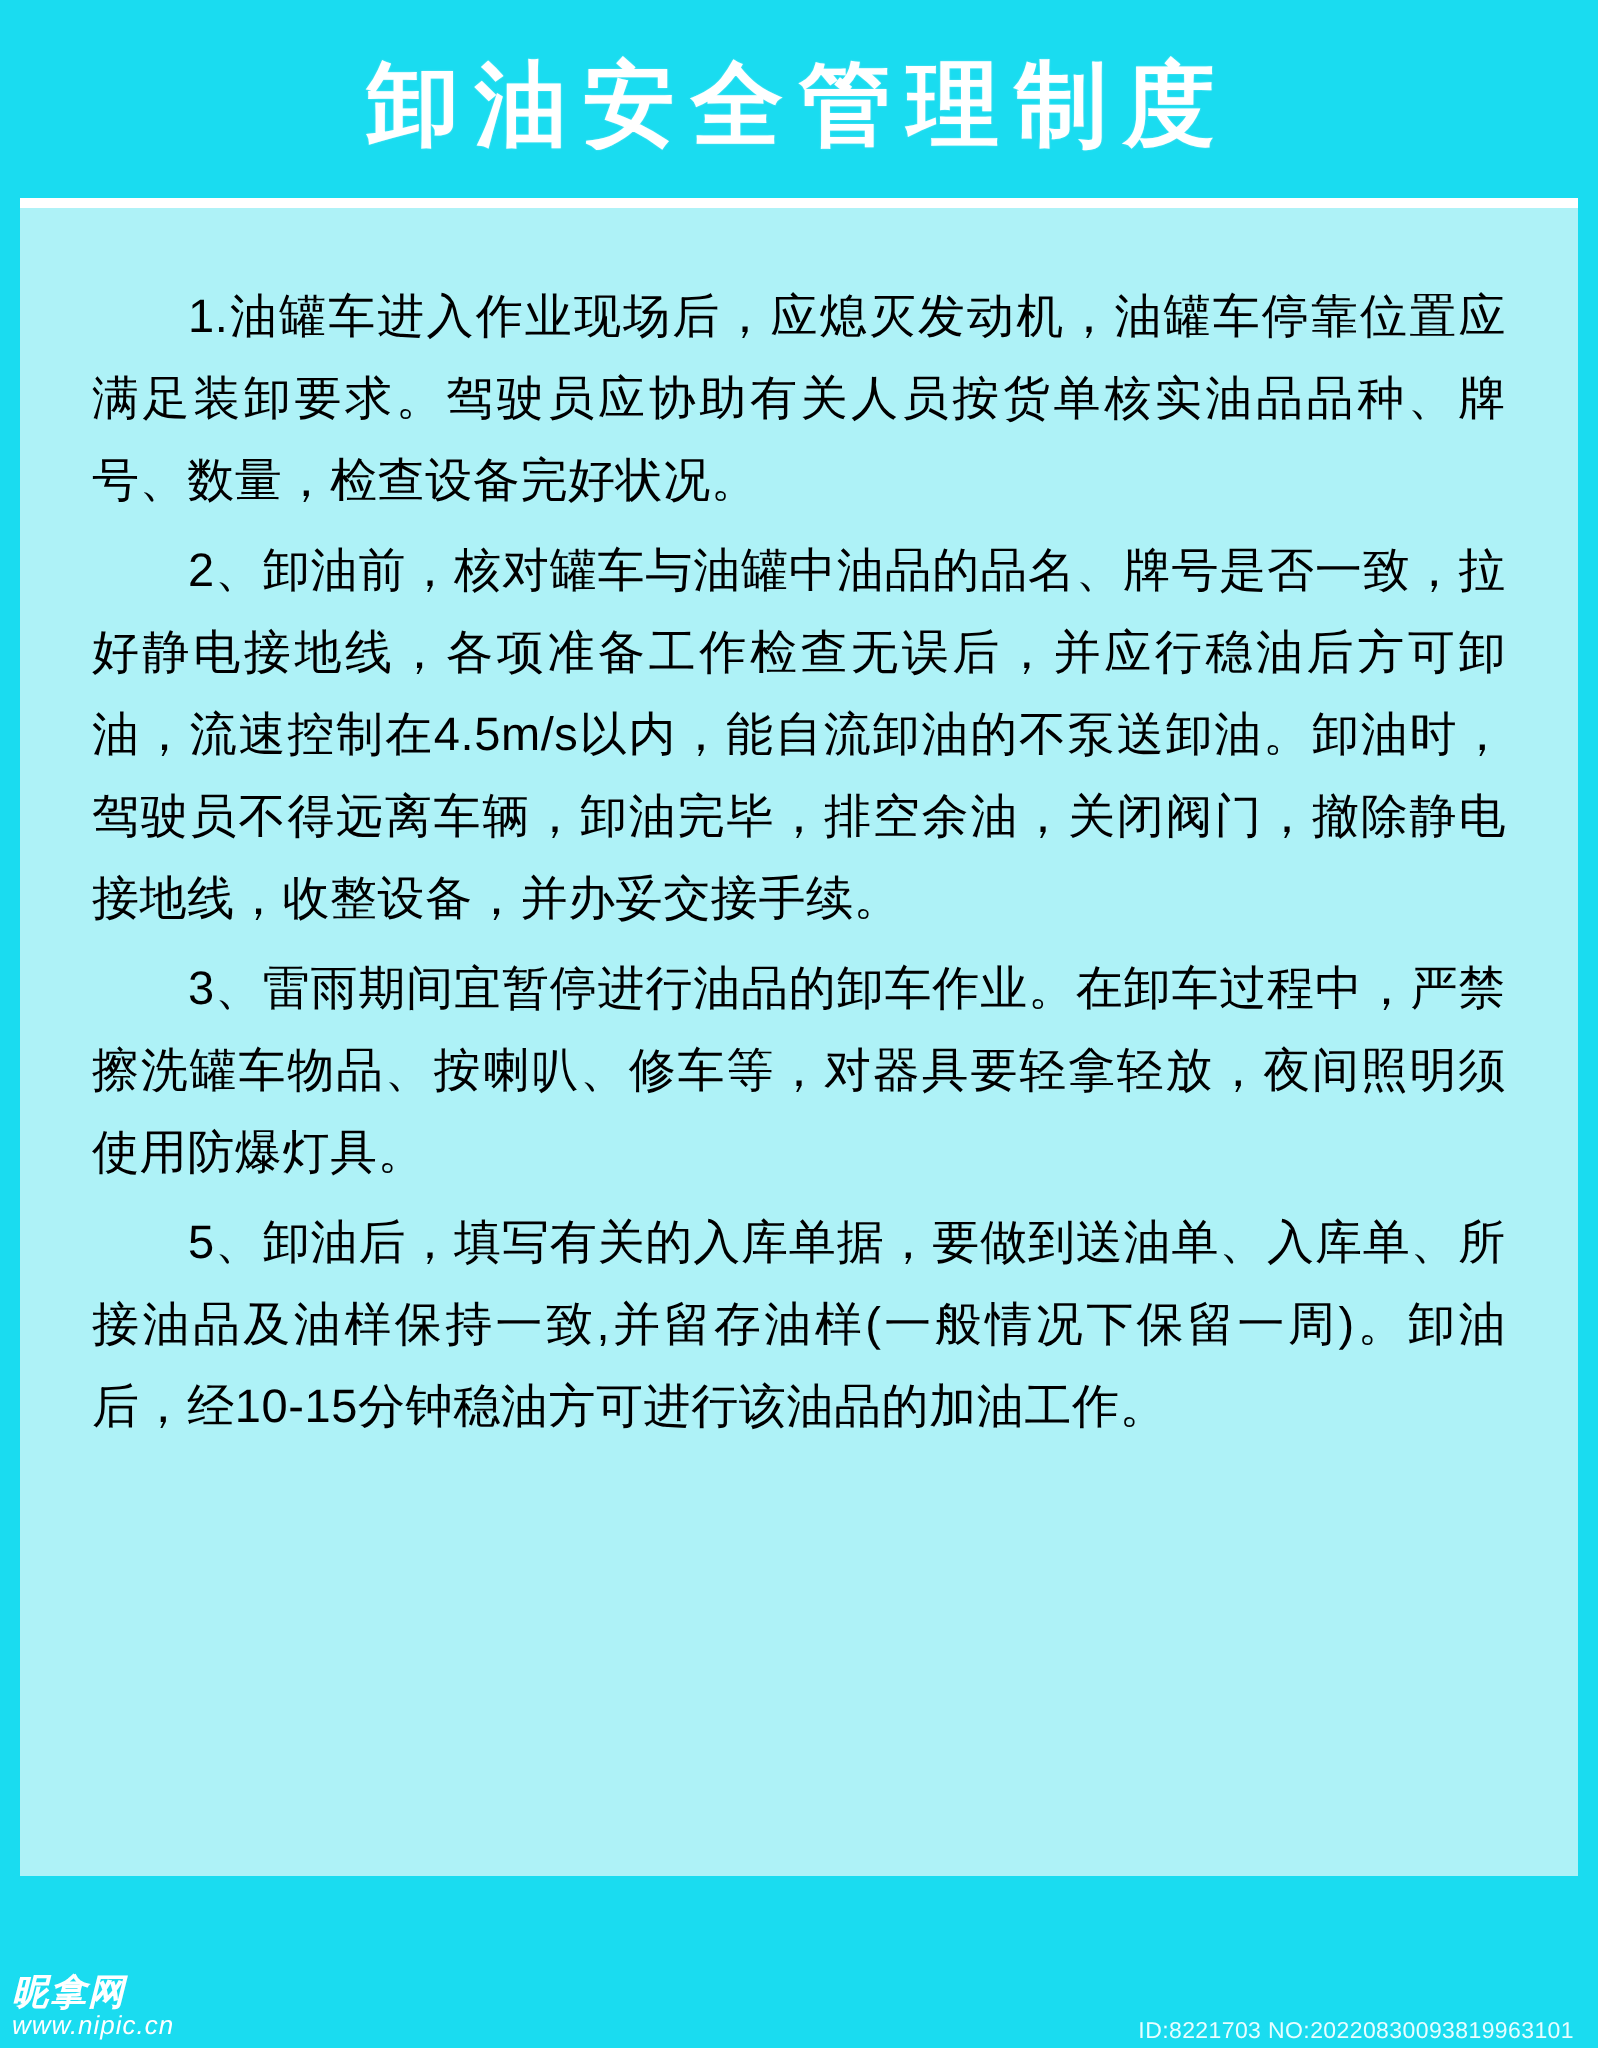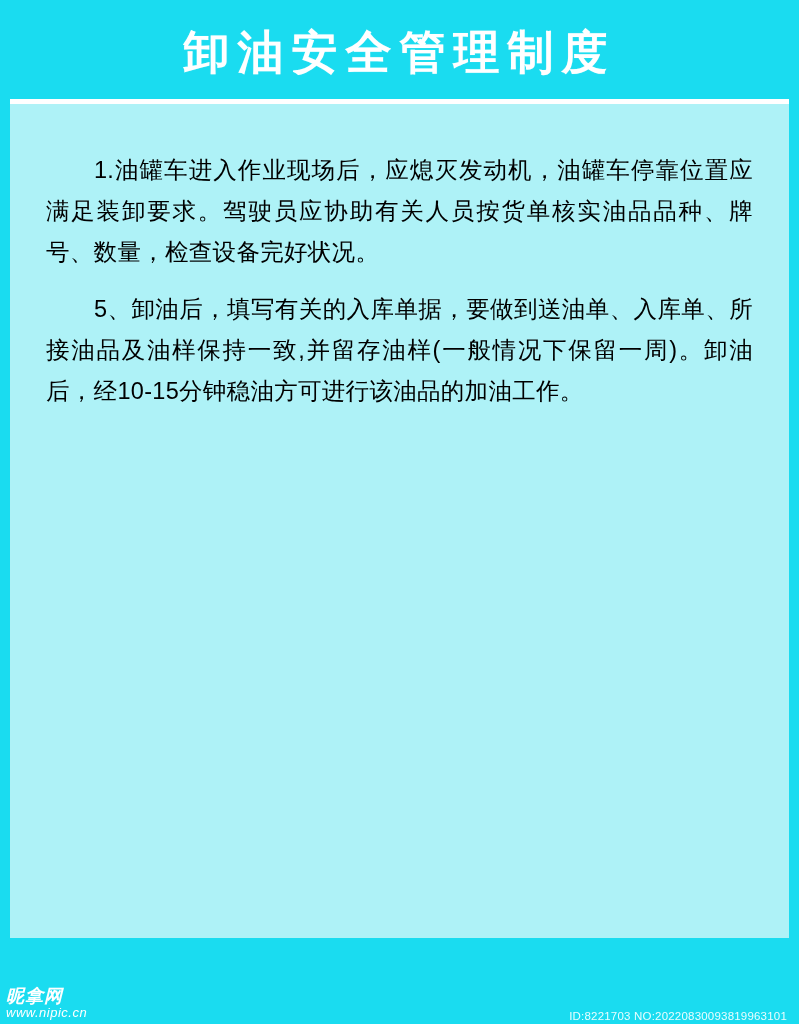--- a/index.html
+++ b/index.html
@@ -72,21 +72,21 @@
     box-sizing: border-box;
     padding: 30px 36px 10px 36px;
   }
   .para {
     color: #000000;
     font-size: 23.5px;
     line-height: 41px;
     text-indent: 48px;
     text-align: justify;
     text-justify: inter-ideograph;
-    margin: 16px 0 4px 0;
+    margin: 4px 0 4px 0;
     letter-spacing: 0.3px;
   }
   .footer-band {
     position: absolute;
     left: 10px;
     top: 938px;
     width: 779px;
     height: 76px;
     background: #1adcf0;
   }
@@ -139,20 +139,22 @@
   <div class="outer-frame"></div>
 
   <div class="header-band">
     <div class="header-title">卸油安全管理制度</div>
   </div>
 
   <div class="header-rule"></div>
 
   <div class="body-panel">
     <p class="para">1.油罐车进入作业现场后，应熄灭发动机，油罐车停靠位置应满足装卸要求。驾驶员应协助有关人员按货单核实油品品种、牌号、数量，检查设备完好状况。</p>
+    <p class="para">2、卸油前，核对罐车与油罐中油品的品名、牌号是否一致，拉好静电接地线，各项准备工作检查无误后，并应行稳油后方可卸油，流速控制在4.5m/s以内，能自流卸油的不泵送卸油。卸油时，驾驶员不得远离车辆，卸油完毕，排空余油，关闭阀门，撤除静电接地线，收整设备，并办妥交接手续。</p>
+    <p class="para">3、雷雨期间宜暂停进行油品的卸车作业。在卸车过程中，严禁擦洗罐车物品、按喇叭、修车等，对器具要轻拿轻放，夜间照明须使用防爆灯具。</p>
     <p class="para">5、卸油后，填写有关的入库单据，要做到送油单、入库单、所接油品及油样保持一致,并留存油样(一般情况下保留一周)。卸油后，经10-15分钟稳油方可进行该油品的加油工作。</p>
   </div>
 
 
   <div class="watermark">
     <span class="watermark-logo">昵拿网</span>
     <span class="watermark-url">www.nipic.cn</span>
   </div>
 
   <div class="id-text">ID:8221703 NO:20220830093819963101</div>

